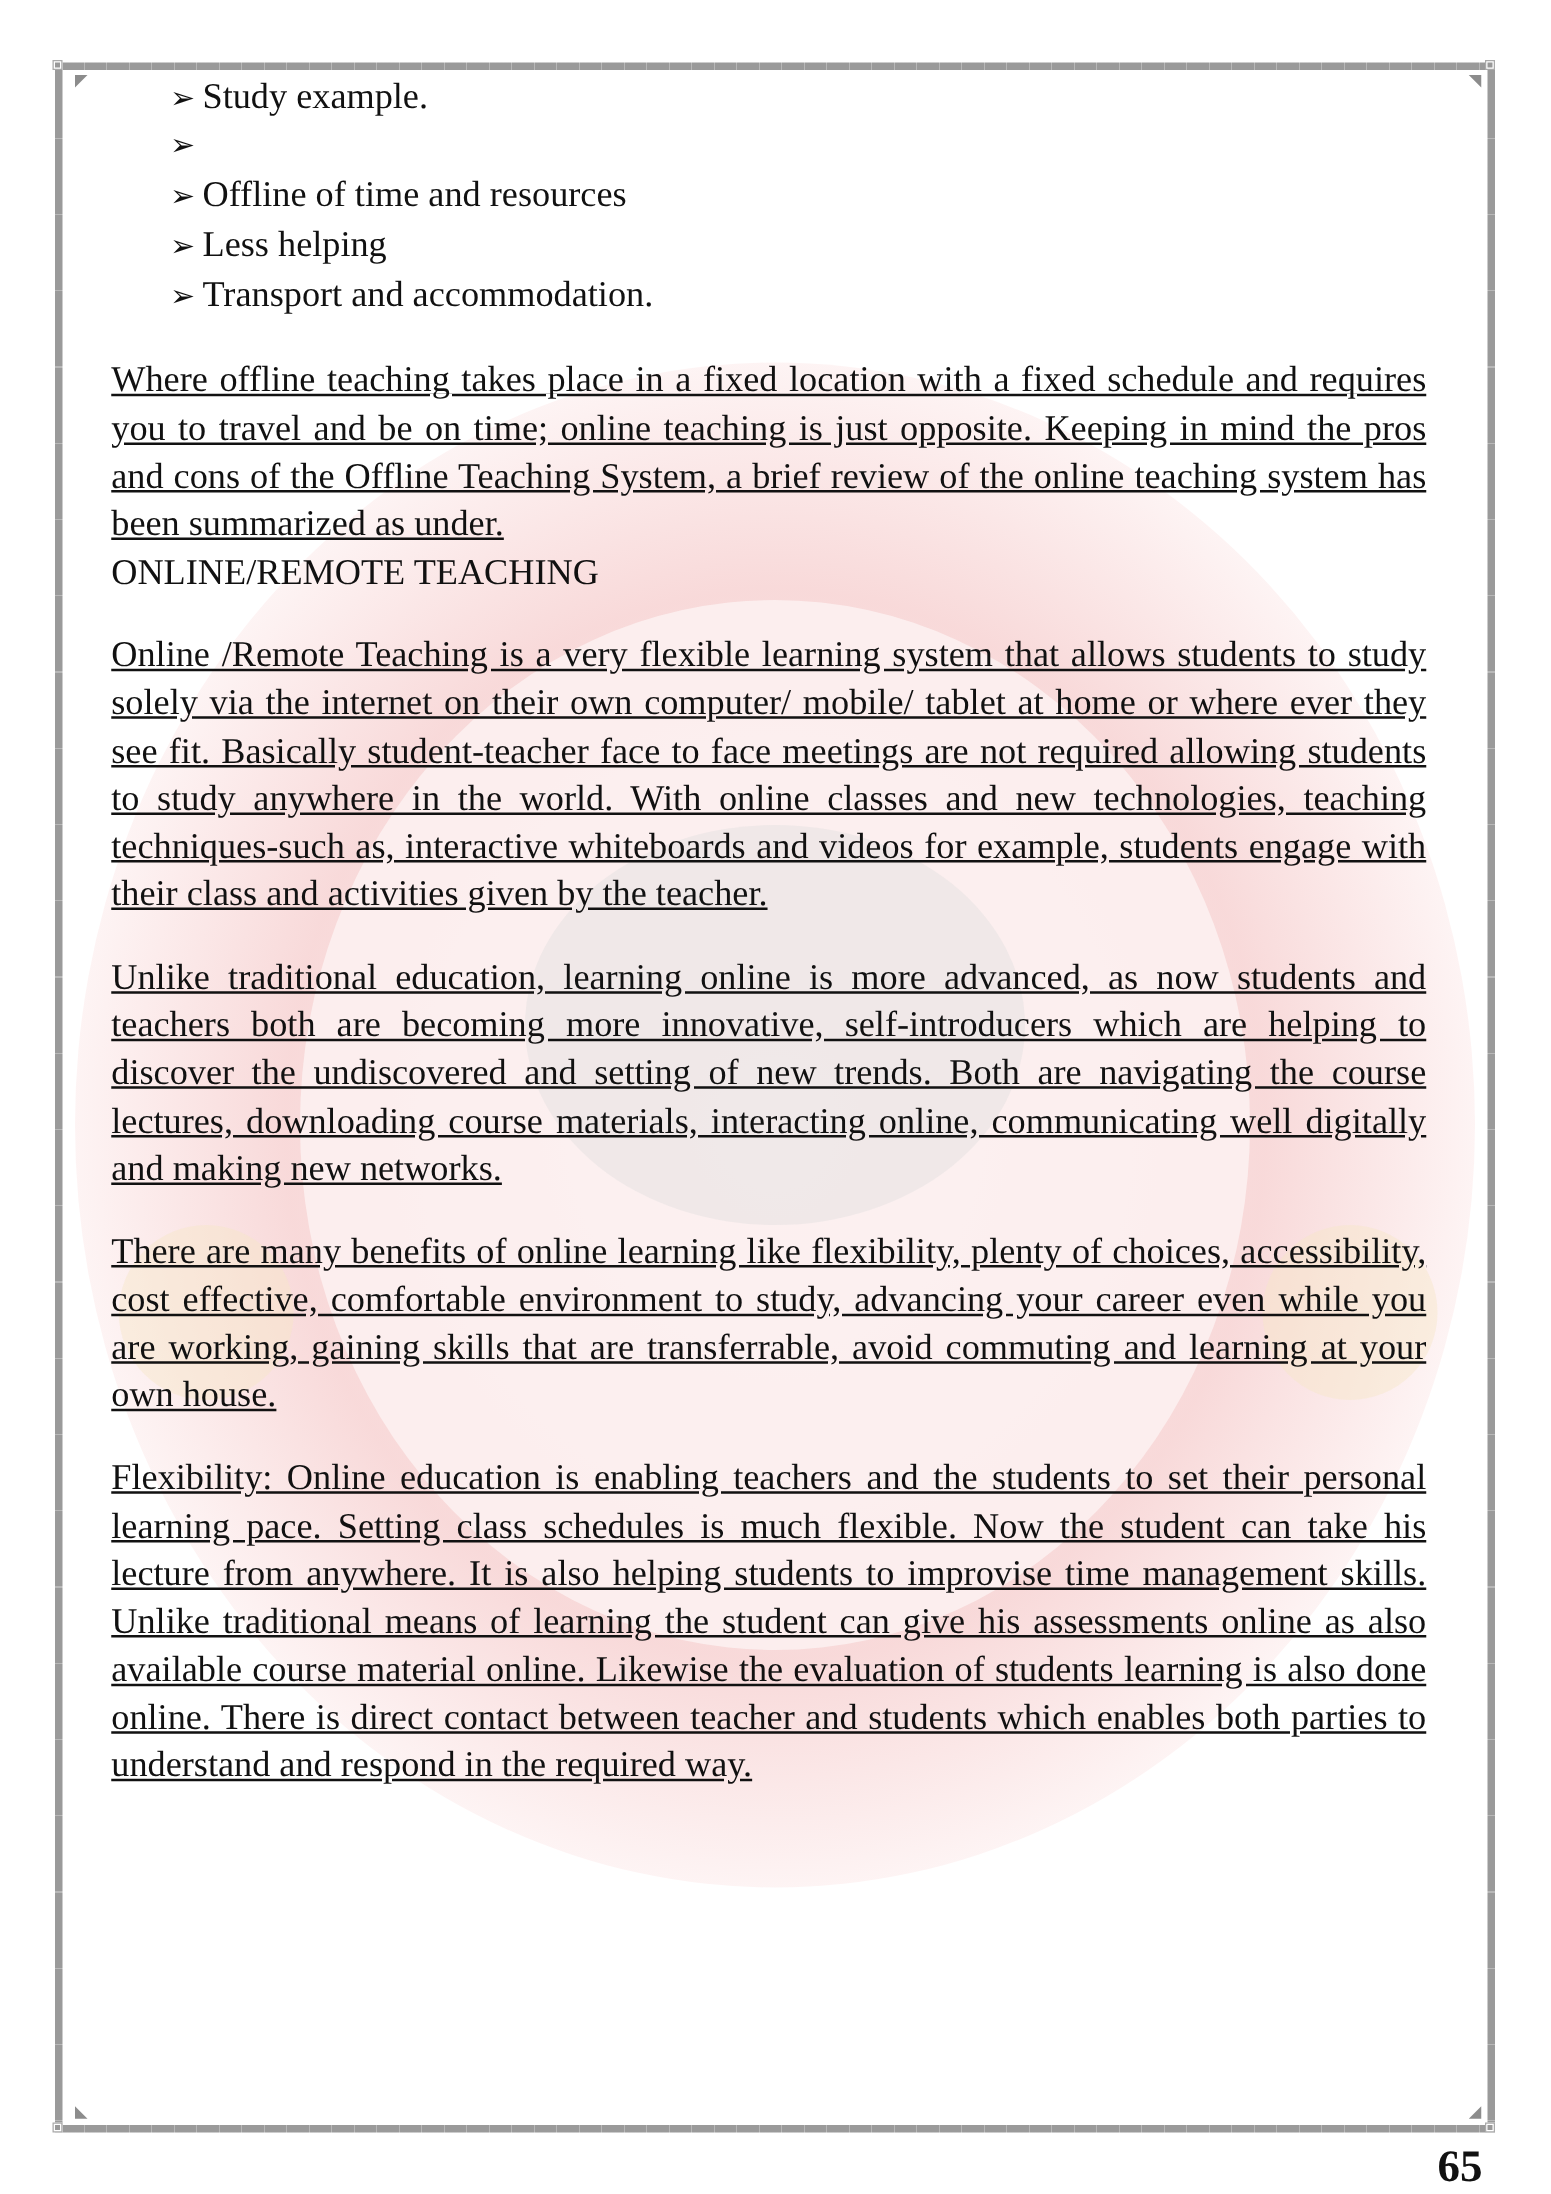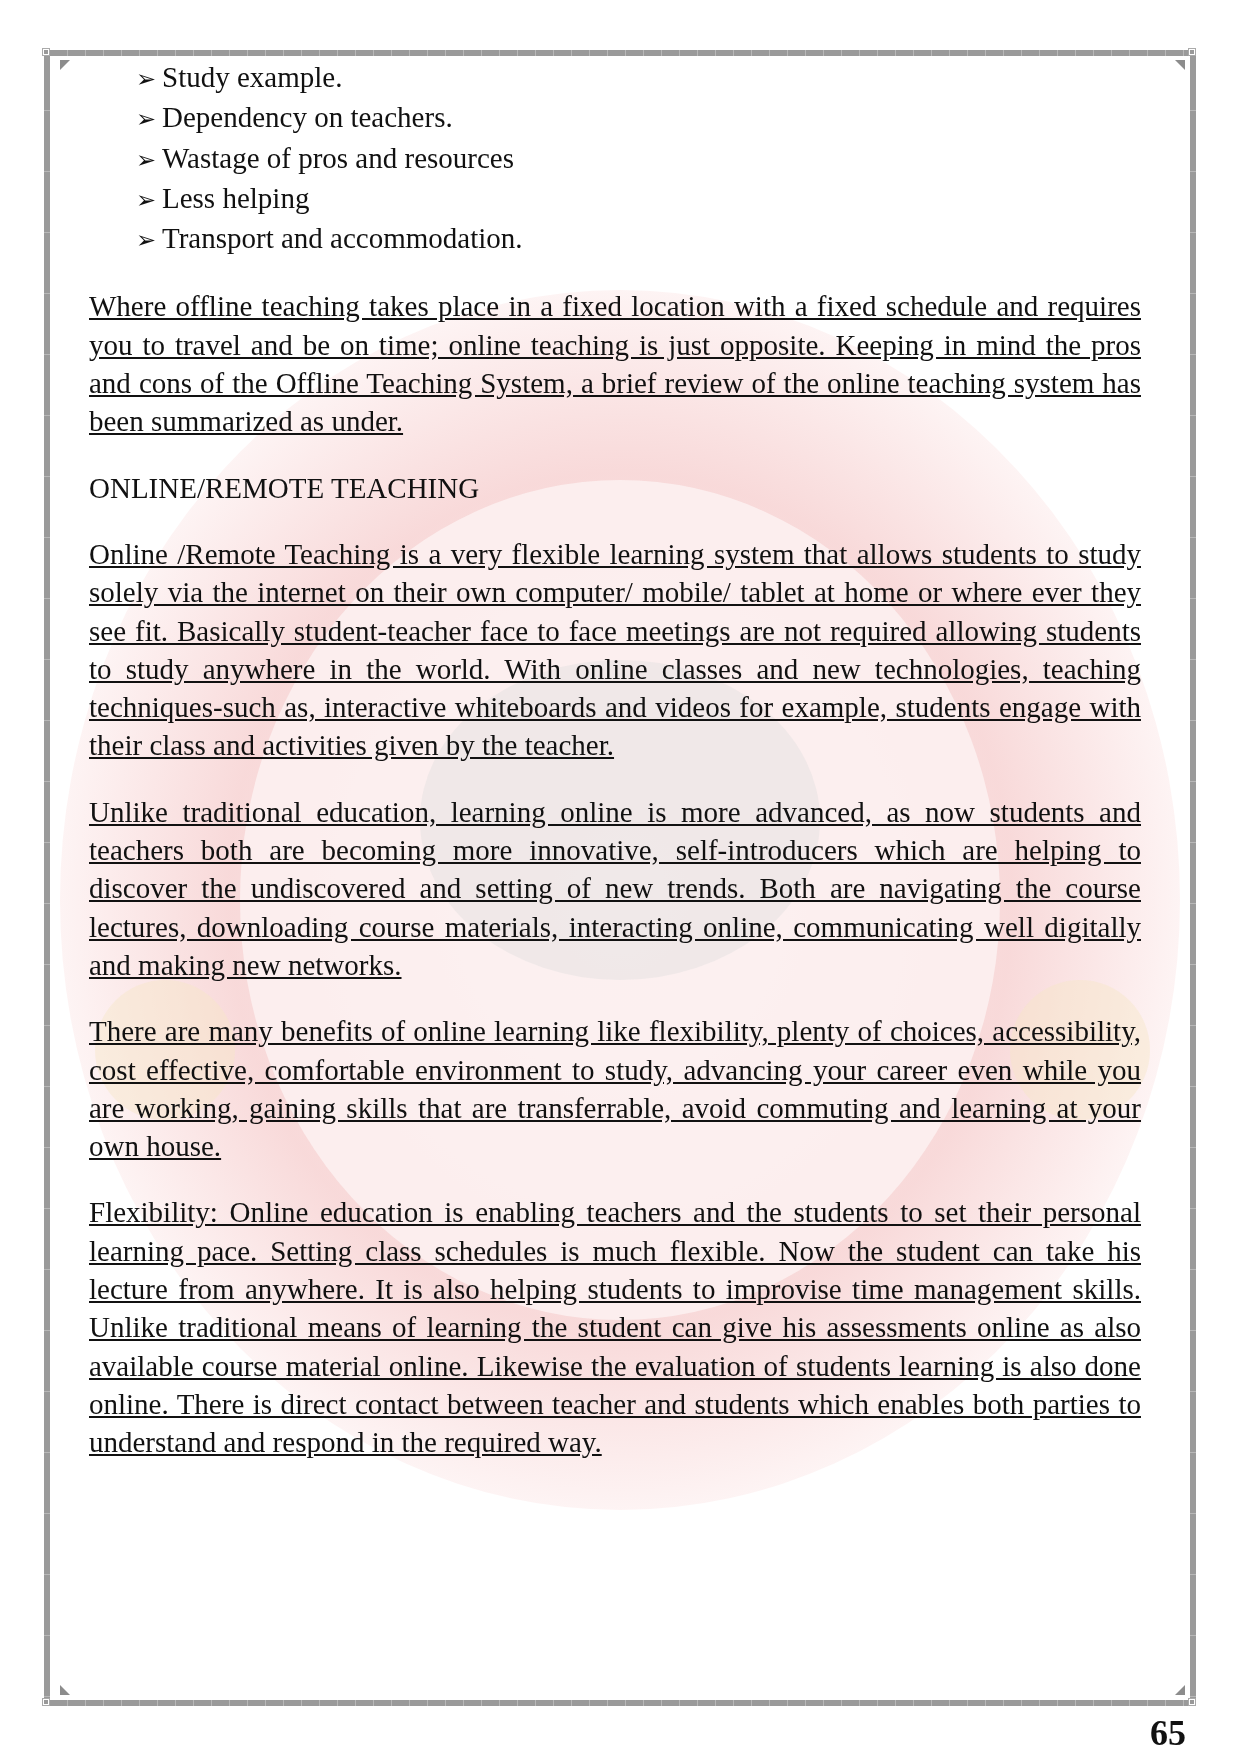--- a/index.html
+++ b/index.html
@@ -25,21 +25,21 @@
   .tri.tr { left: 1175px; top: 60px; border-top: 10px solid #8c8c8c; border-left: 10px solid transparent; }
   .tri.bl { left: 60px; top: 1685px; border-bottom: 10px solid #8c8c8c; border-right: 10px solid transparent; }
   .tri.br { left: 1175px; top: 1685px; border-bottom: 10px solid #8c8c8c; border-left: 10px solid transparent; }
 
   .content { position: absolute; left: 89px; top: 58px; width: 1052px; font-size: 29px; line-height: 38.3px; }
   ul.bullets { list-style: none; margin: 0; padding: 0 0 0 47px; }
   ul.bullets li { margin: 0; display: flex; align-items: baseline; }
   .arrow { display: inline-block; width: 26px; font-size: 24px; }
   p { margin: 0; text-align: justify; }
   .gap { margin-top: 28px; text-decoration: underline; }
-  .heading { margin-top: 28px; }
+  .heading { }
 
   .page-number { position: absolute; left: 1150px; top: 1712px; font-size: 36px; font-weight: bold; text-align: right; }
 </style>
 </head>
 <body>
 
 <svg class="watermark" viewBox="0 0 1241 1755">
   <defs>
     <radialGradient id="wm" cx="50%" cy="50%" r="50%">
       <stop offset="0%" stop-color="#fbe3e3"></stop>
@@ -68,25 +68,24 @@
 <div class="tri br"></div>
 
 <div class="content">
   <ul class="bullets">
     <li>
         <span class="arrow">➢</span>
         <span>Study example.</span>
       </li>
     <li>
         <span class="arrow">➢</span>
-        <span>Dependency on teachers.</span>
       </li>
     <li>
         <span class="arrow">➢</span>
-        <span>Wastage of pros and resources</span>
+        <span>Offline of time and resources</span>
       </li>
     <li>
         <span class="arrow">➢</span>
         <span>Less helping</span>
       </li>
     <li>
         <span class="arrow">➢</span>
         <span>Transport and accommodation.</span>
       </li>
   </ul>

